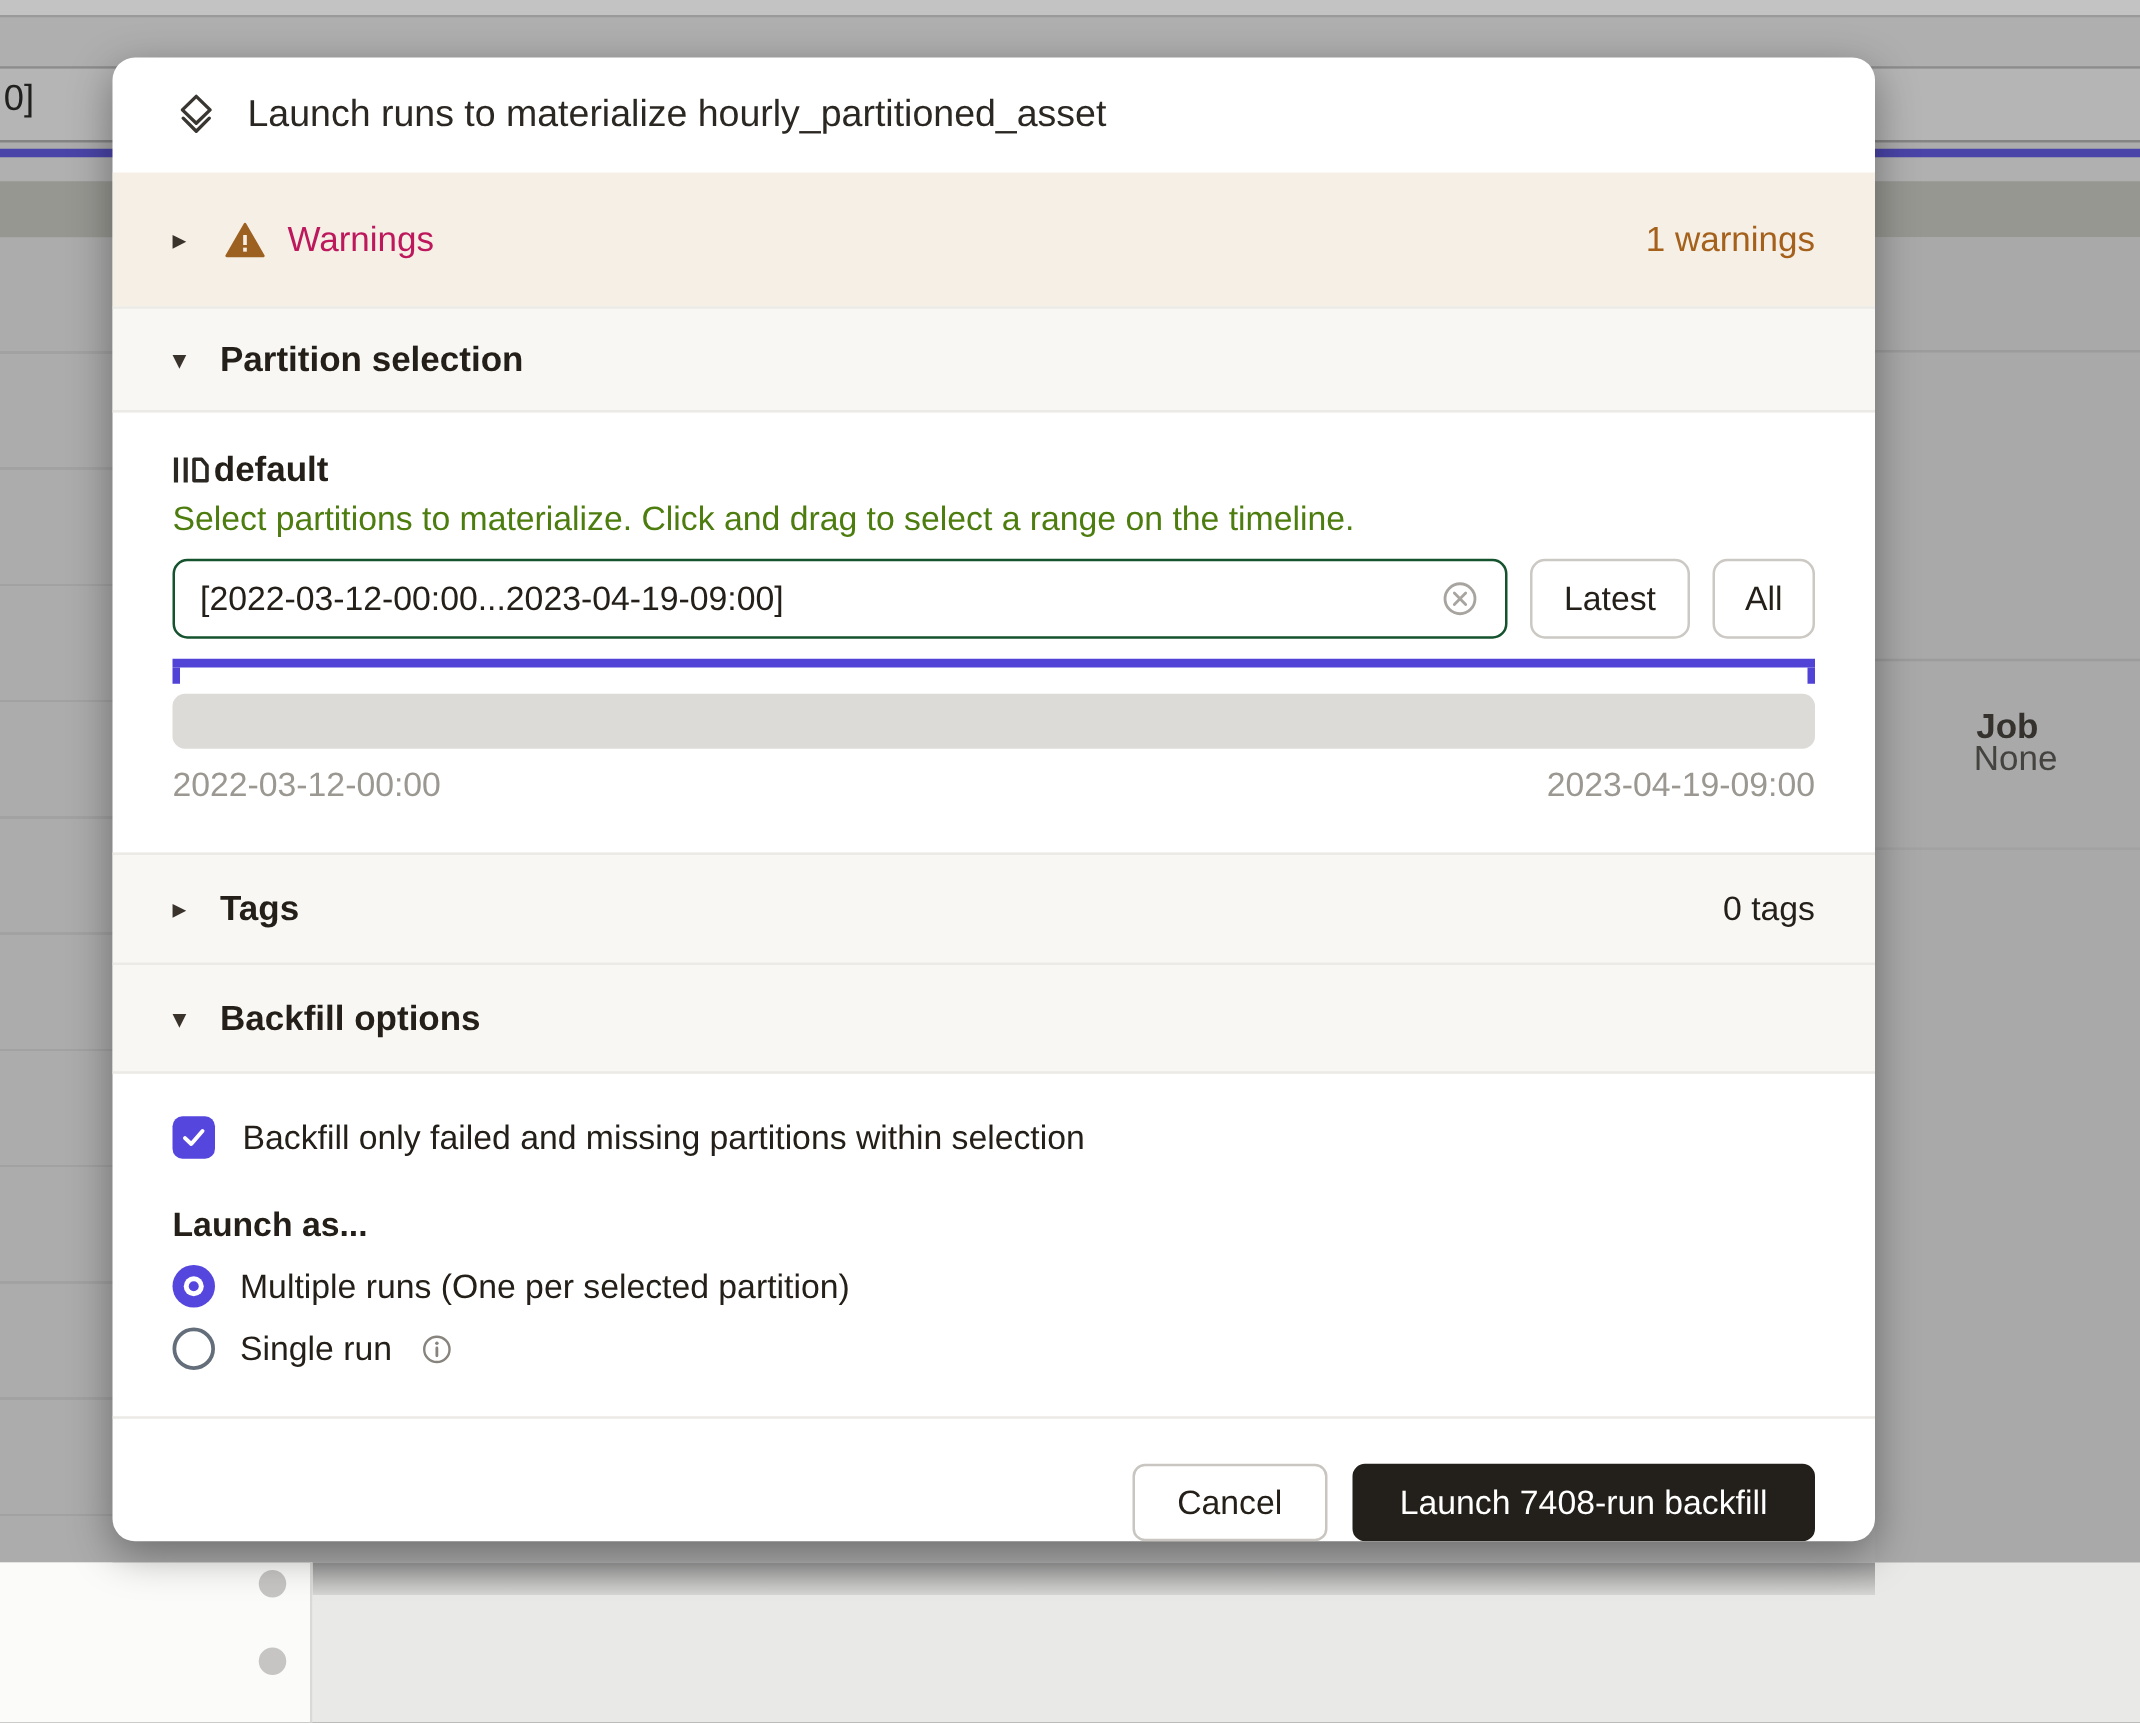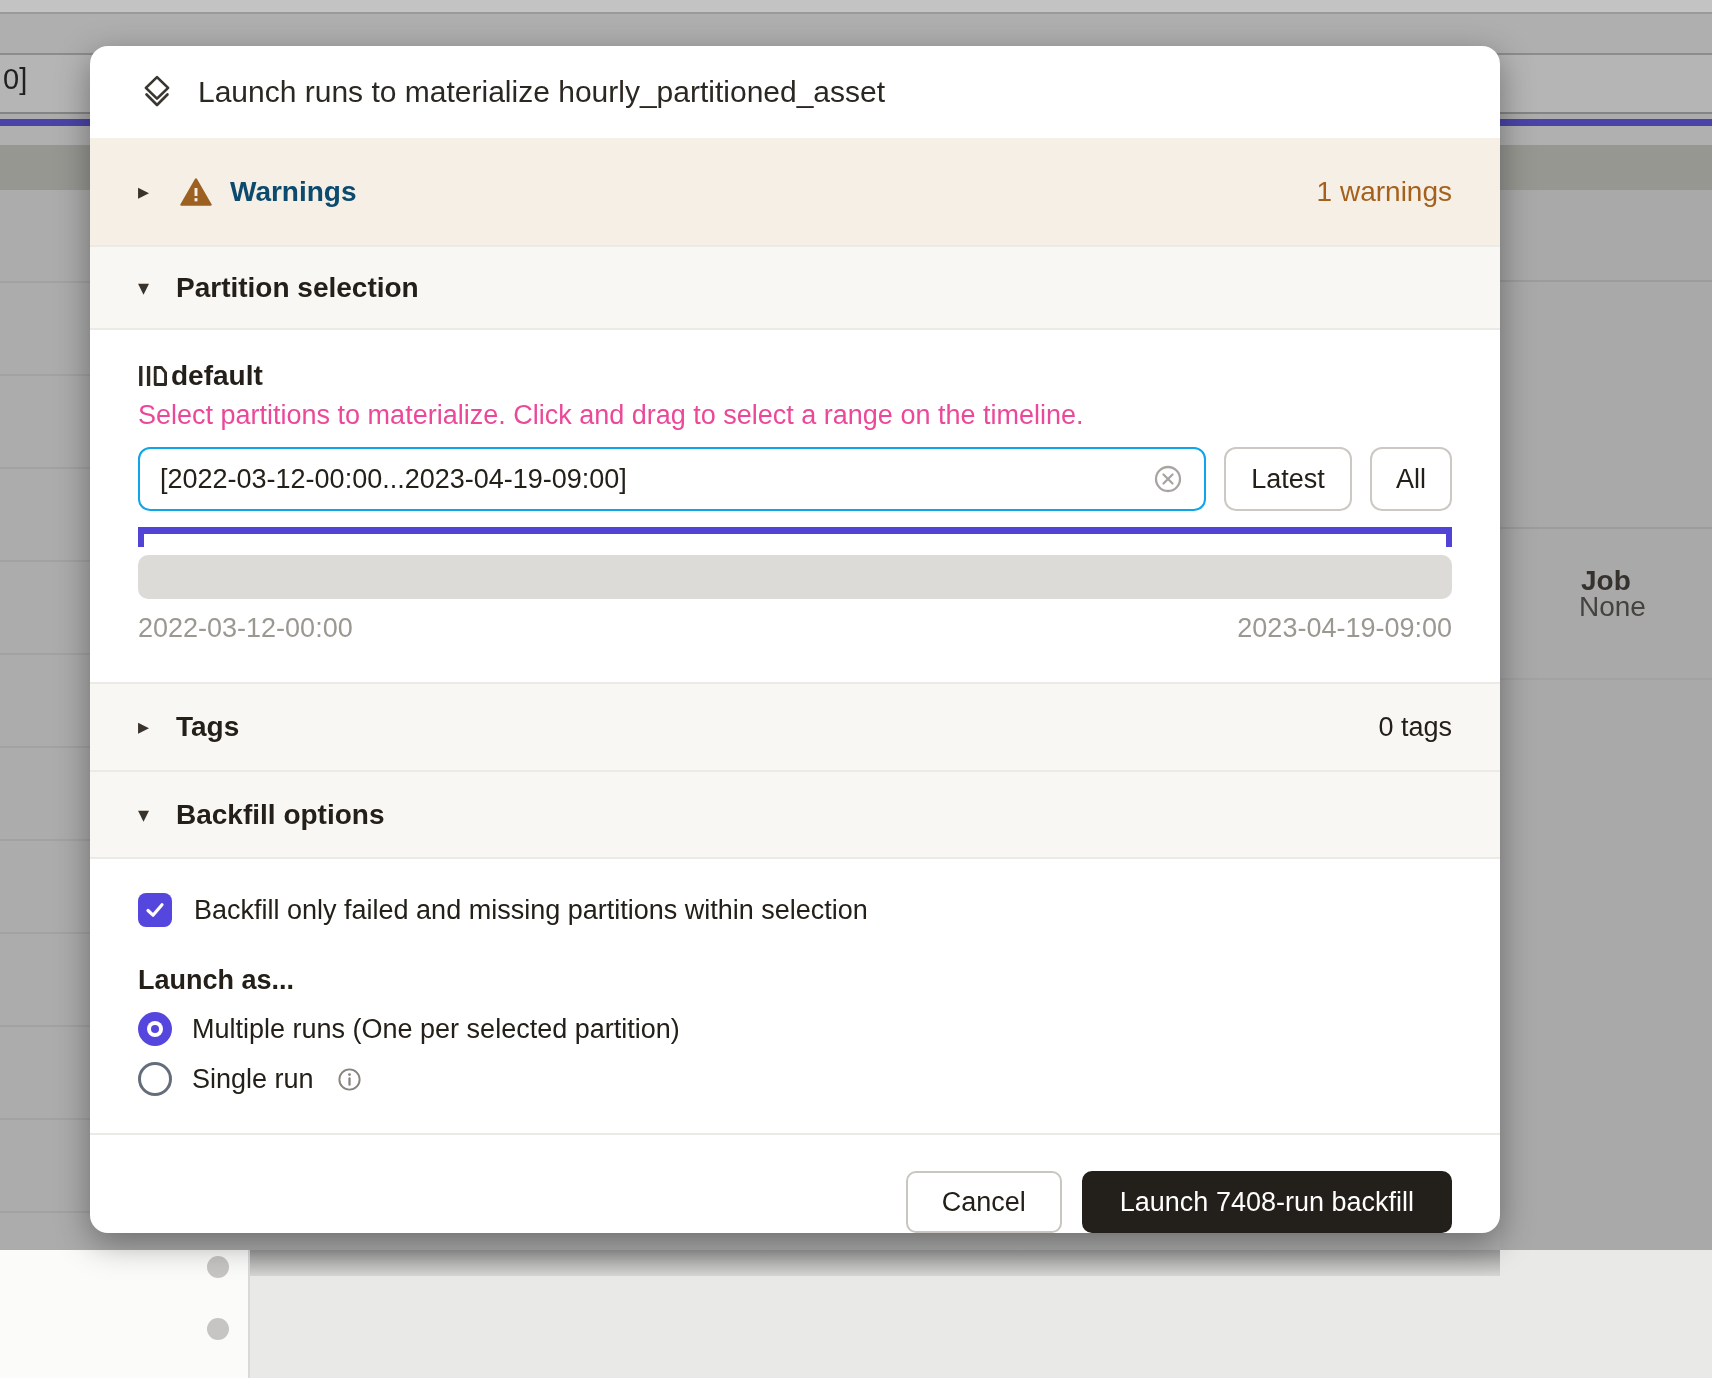--- a/index.html
+++ b/index.html
@@ -36,34 +36,34 @@
   .dot2{left:207px;top:1318px;}
 
   
   .modal{left:90px;top:46px;width:1410px;height:1187px;background:#ffffff;border-radius:18px;
          box-shadow:0 10px 34px rgba(0,0,0,.38);display:flex;flex-direction:column;overflow:hidden;}
   .mrow{display:flex;align-items:center;padding:0 48px;box-sizing:border-box;flex:none;}
   .header{height:92px;gap:22px;}
   .title{font-size:30px;color:#2b2722;font-weight:500;}
   .warn{height:107px;background:#f5efe6;gap:18px;}
   .caret{font-size:22px;color:#3a332b;width:24px;flex:none;}
-  .warn-label{font-size:28px;font-weight:bold;color:#0c4a6e;}
+  .warn-label{font-size:28px;font-weight:normal;color:#be185d;}
   .warn-count{margin-left:auto;font-size:28px;color:#a5611c;}
   .sect{height:85px;background:#f8f7f4;border-top:2px solid #eceae6;border-bottom:2px solid #eceae6;gap:14px;}
   .sect-title{font-size:28px;font-weight:bold;color:#242019;}
   .sect-count{margin-left:auto;font-size:27px;color:#242019;}
   .tags-row{height:88px;border-bottom:none;}
   .bf-row{height:89px;}
 
   .pbody{padding:30px 48px 0 48px;flex:none;}
   .dim-row{display:flex;align-items:center;gap:3px;margin-bottom:8px;}
   .dim-name{font-size:28px;font-weight:bold;color:#242019;}
-  .desc{font-size:27px;color:#ec4899;margin-bottom:16px;}
+  .desc{font-size:27px;color:#4d7c0f;margin-bottom:16px;}
   .controls{display:flex;gap:18px;align-items:stretch;}
-  .pinput{flex:1;height:64px;border:2px solid #0ea5e9;border-radius:12px;display:flex;align-items:center;
+  .pinput{flex:1;height:64px;border:2px solid #14532d;border-radius:12px;display:flex;align-items:center;
           padding:0 20px;box-sizing:border-box;background:#fff;gap:32px;}
   .pinput-val{font-size:27px;color:#242019;flex:1;white-space:nowrap;overflow:hidden;}
   .btn{height:64px;border:2px solid #ccc9c4;border-radius:12px;background:#fff;display:flex;align-items:center;
        justify-content:center;font-size:27px;color:#242019;box-sizing:border-box;}
   .btn-latest{width:128px;}
   .btn-all{width:82px;}
   .sel-line{margin-top:16px;position:relative;height:20px;}
   .sel-bar{position:absolute;left:0;top:0;width:100%;height:7px;background:#5143d6;}
   .sel-tick{position:absolute;top:7px;width:6px;height:13px;background:#5143d6;}
   .sel-tick.l{left:0;} .sel-tick.r{right:0;}

